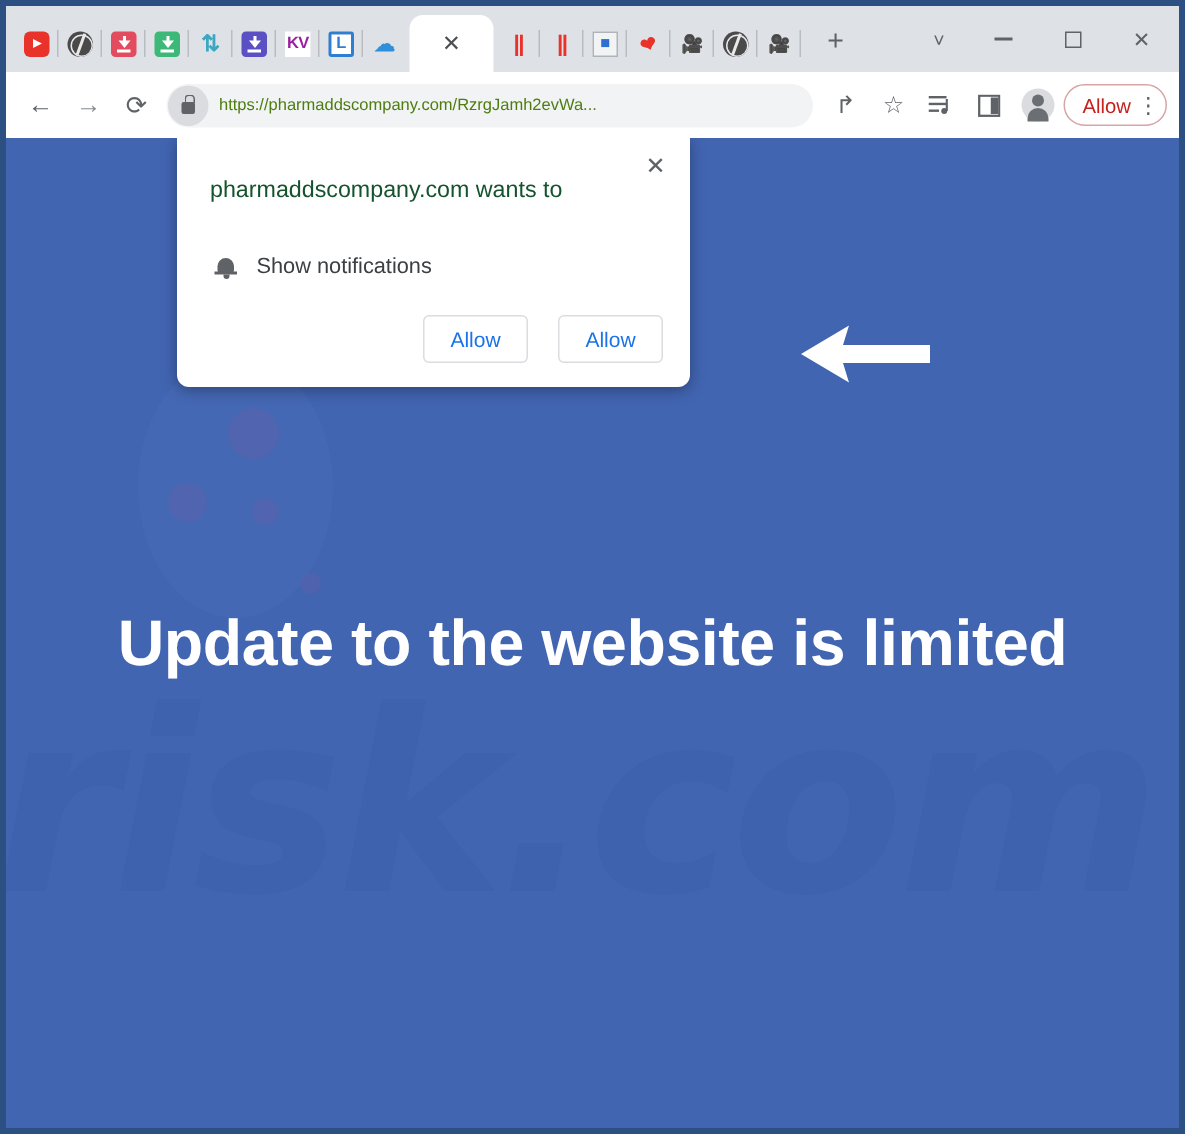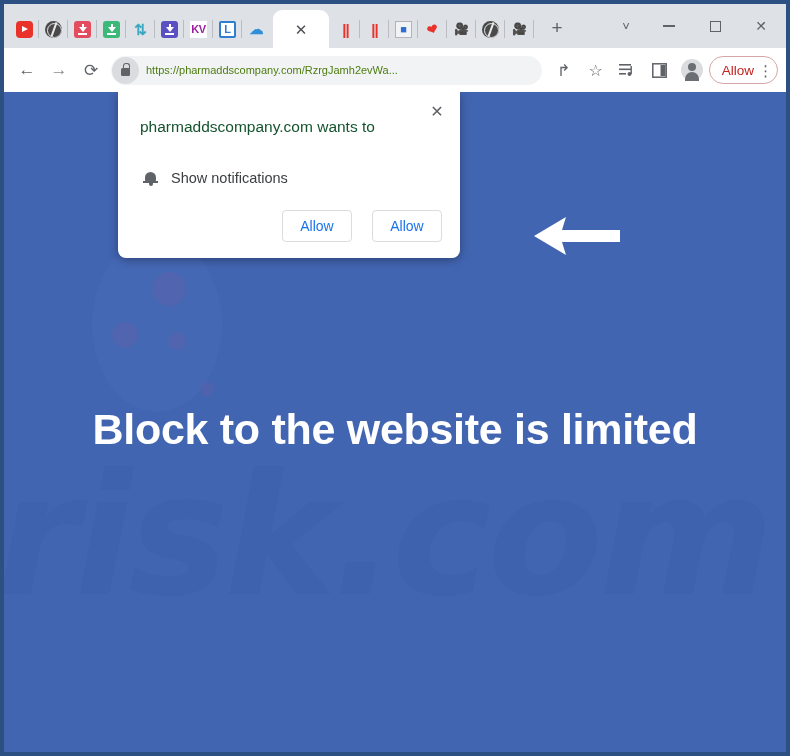--- a/index.html
+++ b/index.html
@@ -471,21 +471,21 @@
 
       <div class="watermark">
         <div class="wm-ellipse"></div>
         <div class="wm-dot" style="left:148px;top:180px;width:34px;height:34px;"></div>
         <div class="wm-dot" style="left:108px;top:230px;width:26px;height:26px;"></div>
         <div class="wm-dot" style="left:164px;top:240px;width:18px;height:18px;"></div>
         <div class="wm-dot" style="left:196px;top:290px;width:14px;height:14px;"></div>
         <div class="wm-risk">risk.com</div>
       </div>
 
-      <div class="headline">Block to the website is limited</div>
+      <div class="headline">Update to the website is limited</div>
 
       <div class="arrow-annot">
         <svg width="90" height="42" viewBox="0 0 90 42">
           <path d="M2,21 L34,2 L30,15 L88,15 L88,27 L30,27 L34,40 Z" fill="#ffffff"></path>
         </svg>
       </div>
 
       <div class="permdialog">
         <div class="pd-close">✕</div>
         <div class="pd-title">pharmaddscompany.com wants to</div>

